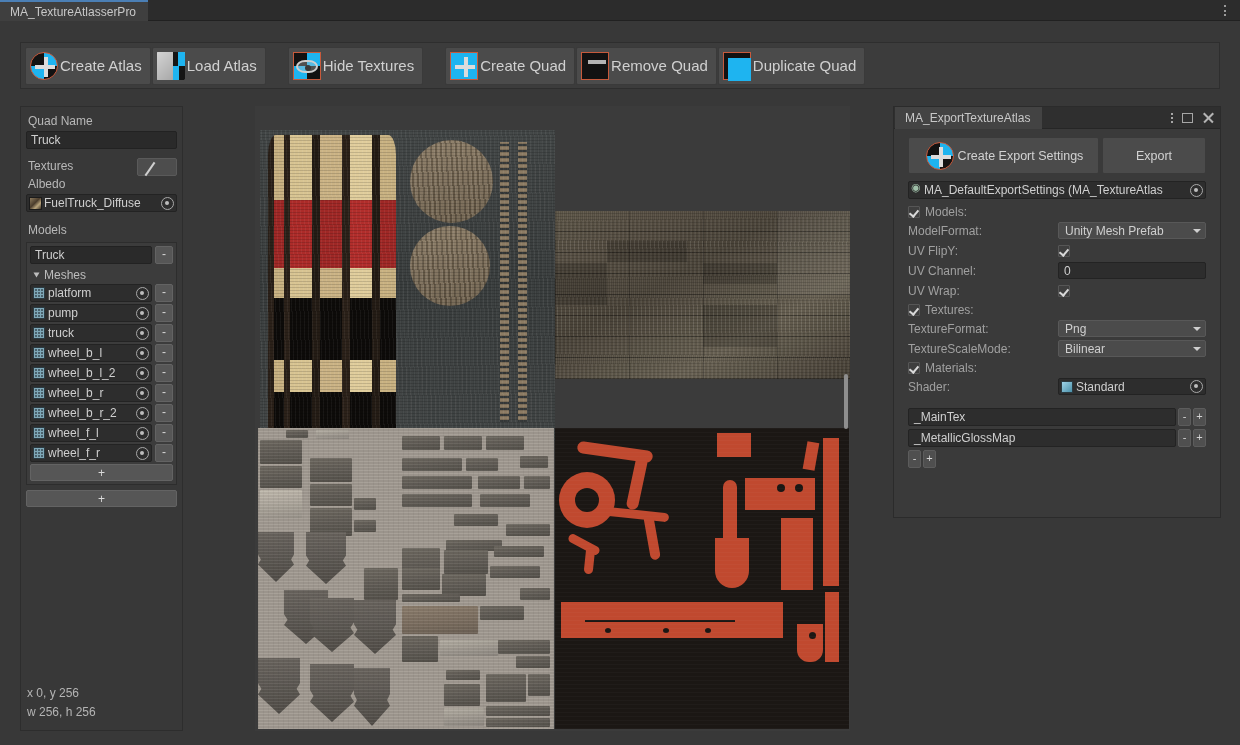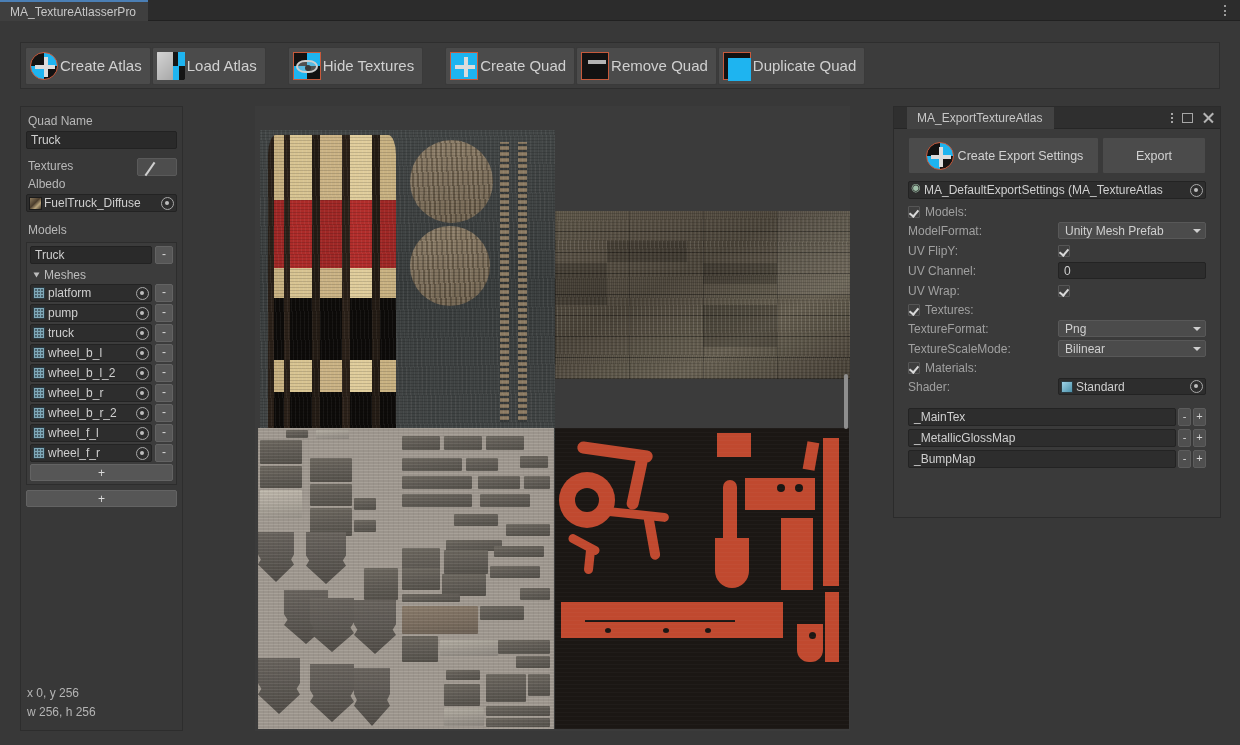--- a/index.html
+++ b/index.html
@@ -378,21 +378,21 @@
     position:absolute; left:893px; top:106px;
     width:328px; height:412px;
     background:#3a3a3a;
     border:1px solid #2b2b2b;
   }
   .rw-tabbar {
     position:absolute; left:0; top:0; width:100%; height:22px;
     background:#2f2f2f; border-bottom:1px solid #262626;
   }
   .rw-tab {
-    position:absolute; left:13px; top:0; height:22px;
+    position:absolute; left:1px; top:0; height:22px;
     padding:0 12px 0 10px;
     background:#434343;
     display:flex; align-items:center;
     font-size:12px; color:#c8c8c8; white-space:nowrap;
   }
   .rw-ctrls {
     position:absolute; right:6px; top:0; height:22px;
     display:flex; align-items:center; gap:9px;
   }
   .kebab-v { display:flex; flex-direction:column; gap:2px; cursor:pointer; }
@@ -882,22 +882,19 @@
         <span class="pplus">+</span>
       </div>
       <div class="prop-row">
         <span class="prop-in">
           <span>_MetallicGlossMap</span>
         </span>
         <span class="pmin">-</span>
         <span class="pplus">+</span>
       </div>
       <div class="prop-row">
-        <span class="prop-in">
-          <span>_BumpMap</span>
-        </span>
         <span class="pmin">-</span>
         <span class="pplus">+</span>
       </div>
     </div>
 
   </div>
 </div>
 
 </body></html>

